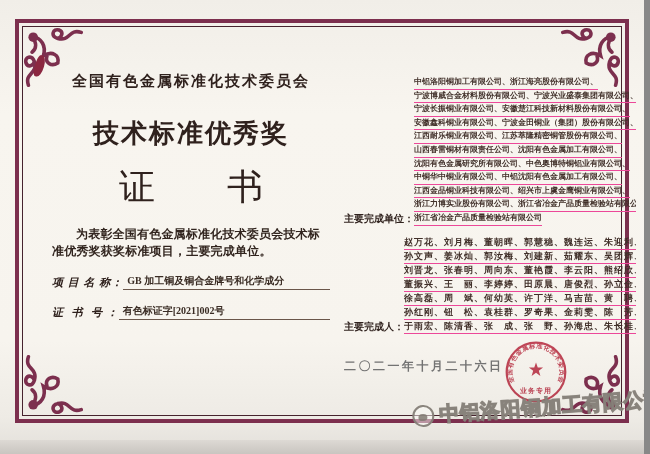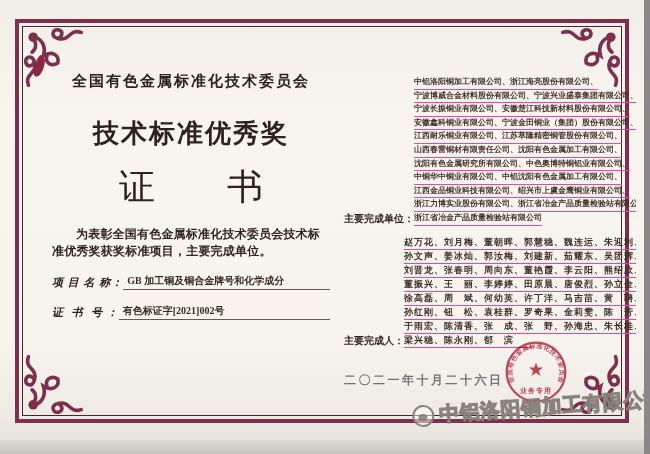--- a/index.html
+++ b/index.html
@@ -158,21 +158,20 @@
     <div class="section persons">
       <span class="r-label">主要完成人：</span>
       <div class="lines">
         <div class="p-line">赵万花、刘月梅、董朝晖、郭慧稳、魏连运、朱迎利、</div>
           <div class="p-line">孙文声、姜冰灿、郭汝梅、刘建新、茹耀东、吴团辉、</div>
           <div class="p-line">刘晋龙、张春明、周向东、董艳霞、李云阳、熊绍欣、</div>
           <div class="p-line">董振兴、王　丽、李婷婷、田原晨、唐俊烈、孙立金、</div>
           <div class="p-line">徐高磊、周　斌、何幼英、许丁洋、马吉苗、黄　聘、</div>
           <div class="p-line">孙红刚、钮　松、袁桂群、罗奇果、金莉雯、陈　芳、</div>
           <div class="p-line">于雨宏、陈清香、张　成、张　野、孙海忠、朱长桂、</div>
-          <div class="p-line">梁兴稳、陈永刚、郁　滨</div>
       </div>
     </div>
     <div class="date">二〇二一年十月二十六日</div>
   </div>
 
   <svg class="seal" viewBox="0 0 120 120">
     <defs>
       <path id="sealArc" d="M 19.2 79 A 45 45 0 1 1 100.8 79" fill="none"></path>
     </defs>
     <circle cx="60" cy="60" r="55" fill="none" stroke="#c23b50" stroke-width="4"></circle>

